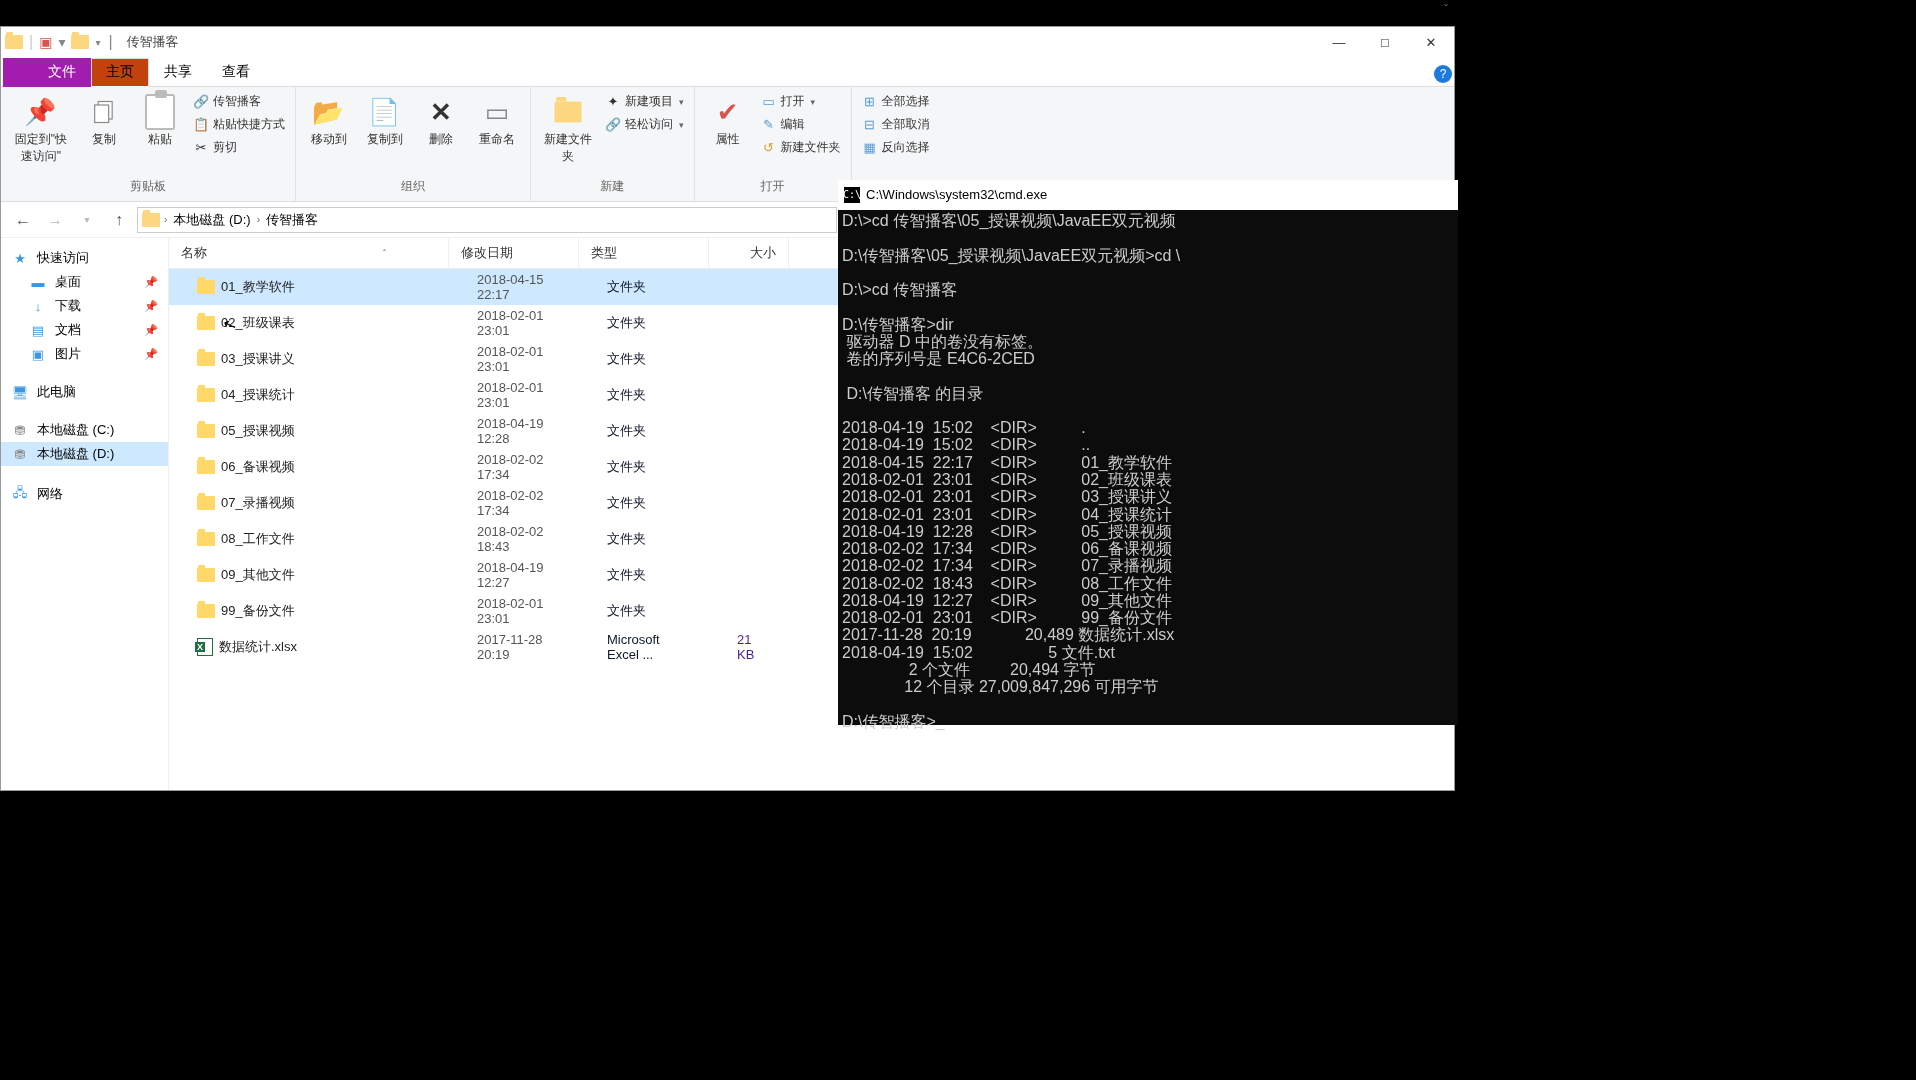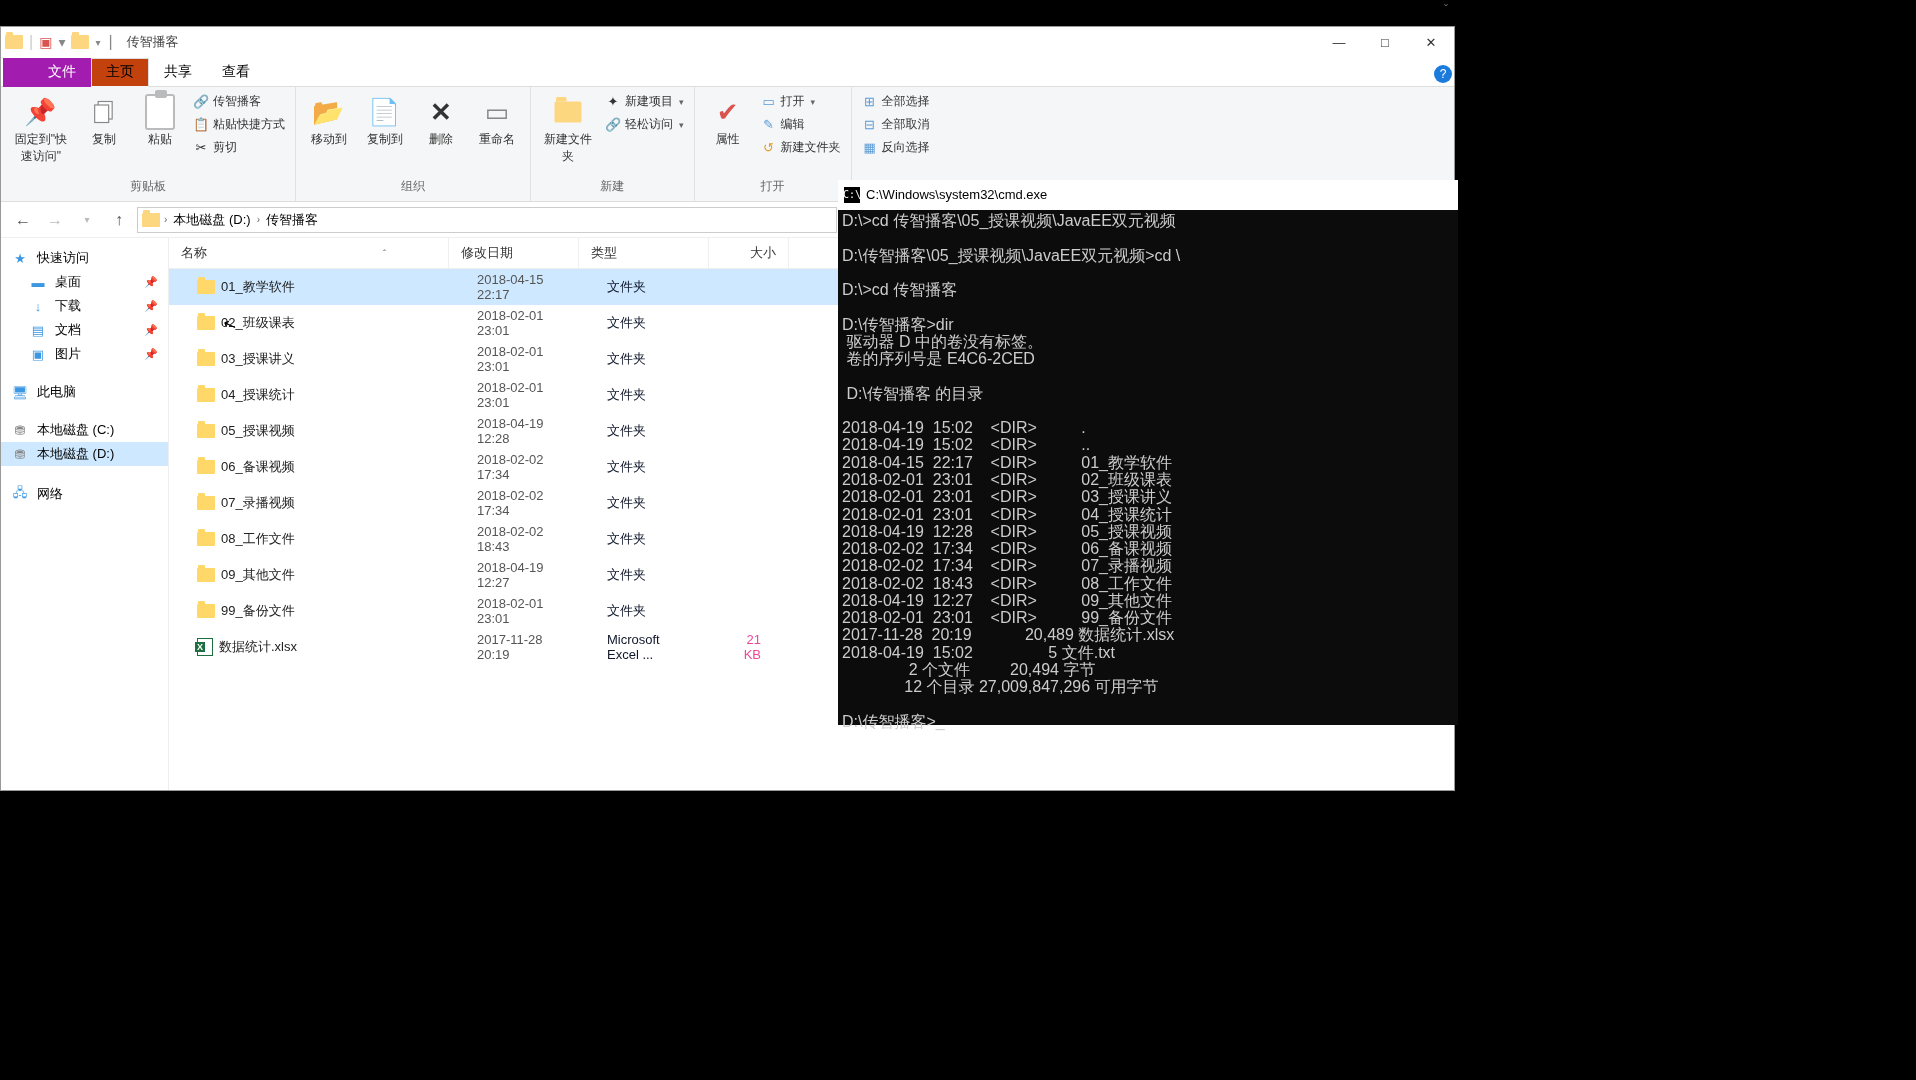--- a/index.html
+++ b/index.html
@@ -52,21 +52,21 @@
 .col.type { width: 130px; }
 .col.size { width: 80px; text-align: right; }
 .sort-ind { font-size: 9px; color: #666; margin-left: auto; padding-right: 50px;}
 .file-list { }
 .file-row { display: flex; font-size: 13px; color: #222; padding: 1px 0; cursor: pointer; align-items: center;}
 .file-row.selected { background: #cde8ff; }
 .file-row .fcol { padding: 2px 28px; }
 .file-row .fname { width: 280px; display: flex; align-items: center; gap: 6px;}
 .file-row .fdate { width: 130px; color: #555;}
 .file-row .ftype { width: 130px; color: #0f172a;}
-.file-row .fsize { width: 80px; text-align: right; color: #ec4899;}
+.file-row .fsize { width: 80px; color: #4c1d95;}
 .fi-folder { width: 18px; height: 14px; background: #ffd869; border-radius: 1px; position: relative; flex-shrink:0;}
 .fi-folder::before { content:""; position:absolute; top:-3px; left:1px; width:7px; height:3px; background:#ffd869; border-radius:1px 1px 0 0;}
 .fi-excel { width: 16px; height: 18px; background: #fff; border: 1px solid #1d6f42; position: relative; flex-shrink:0;}
 .fi-excel::after { content:"X"; position:absolute; left:-3px; top:3px; background:#1d6f42; color:#fff; font-size:9px; width:10px; text-align:center; font-weight:bold;}
 .fi-txt { width: 16px; height: 18px; background: #fff; border: 1px solid #aaa; position: relative; flex-shrink:0;}
 .fi-txt::after { content:"≡"; position:absolute; left:2px; top:2px; color:#888; font-size:10px;}
 .cursor-arrow { position: absolute; left: 222px; top: 288px; font-size: 16px; color: #000; pointer-events:none; transform: rotate(-20deg);}
 
 .cmd-window { position: absolute; left: 838px; top: 180px; width: 620px; height: 545px; background: #0c0c0c; color: #ccc; font-family: "NSimSun","Consolas", monospace; font-size: 16px; line-height: 1.08; }
 .cmd-title { height: 30px; background: #fff; color: #000; display: flex; align-items: center; padding: 0 6px; font-size: 13px; font-family: "Segoe UI", sans-serif; gap: 6px;}

